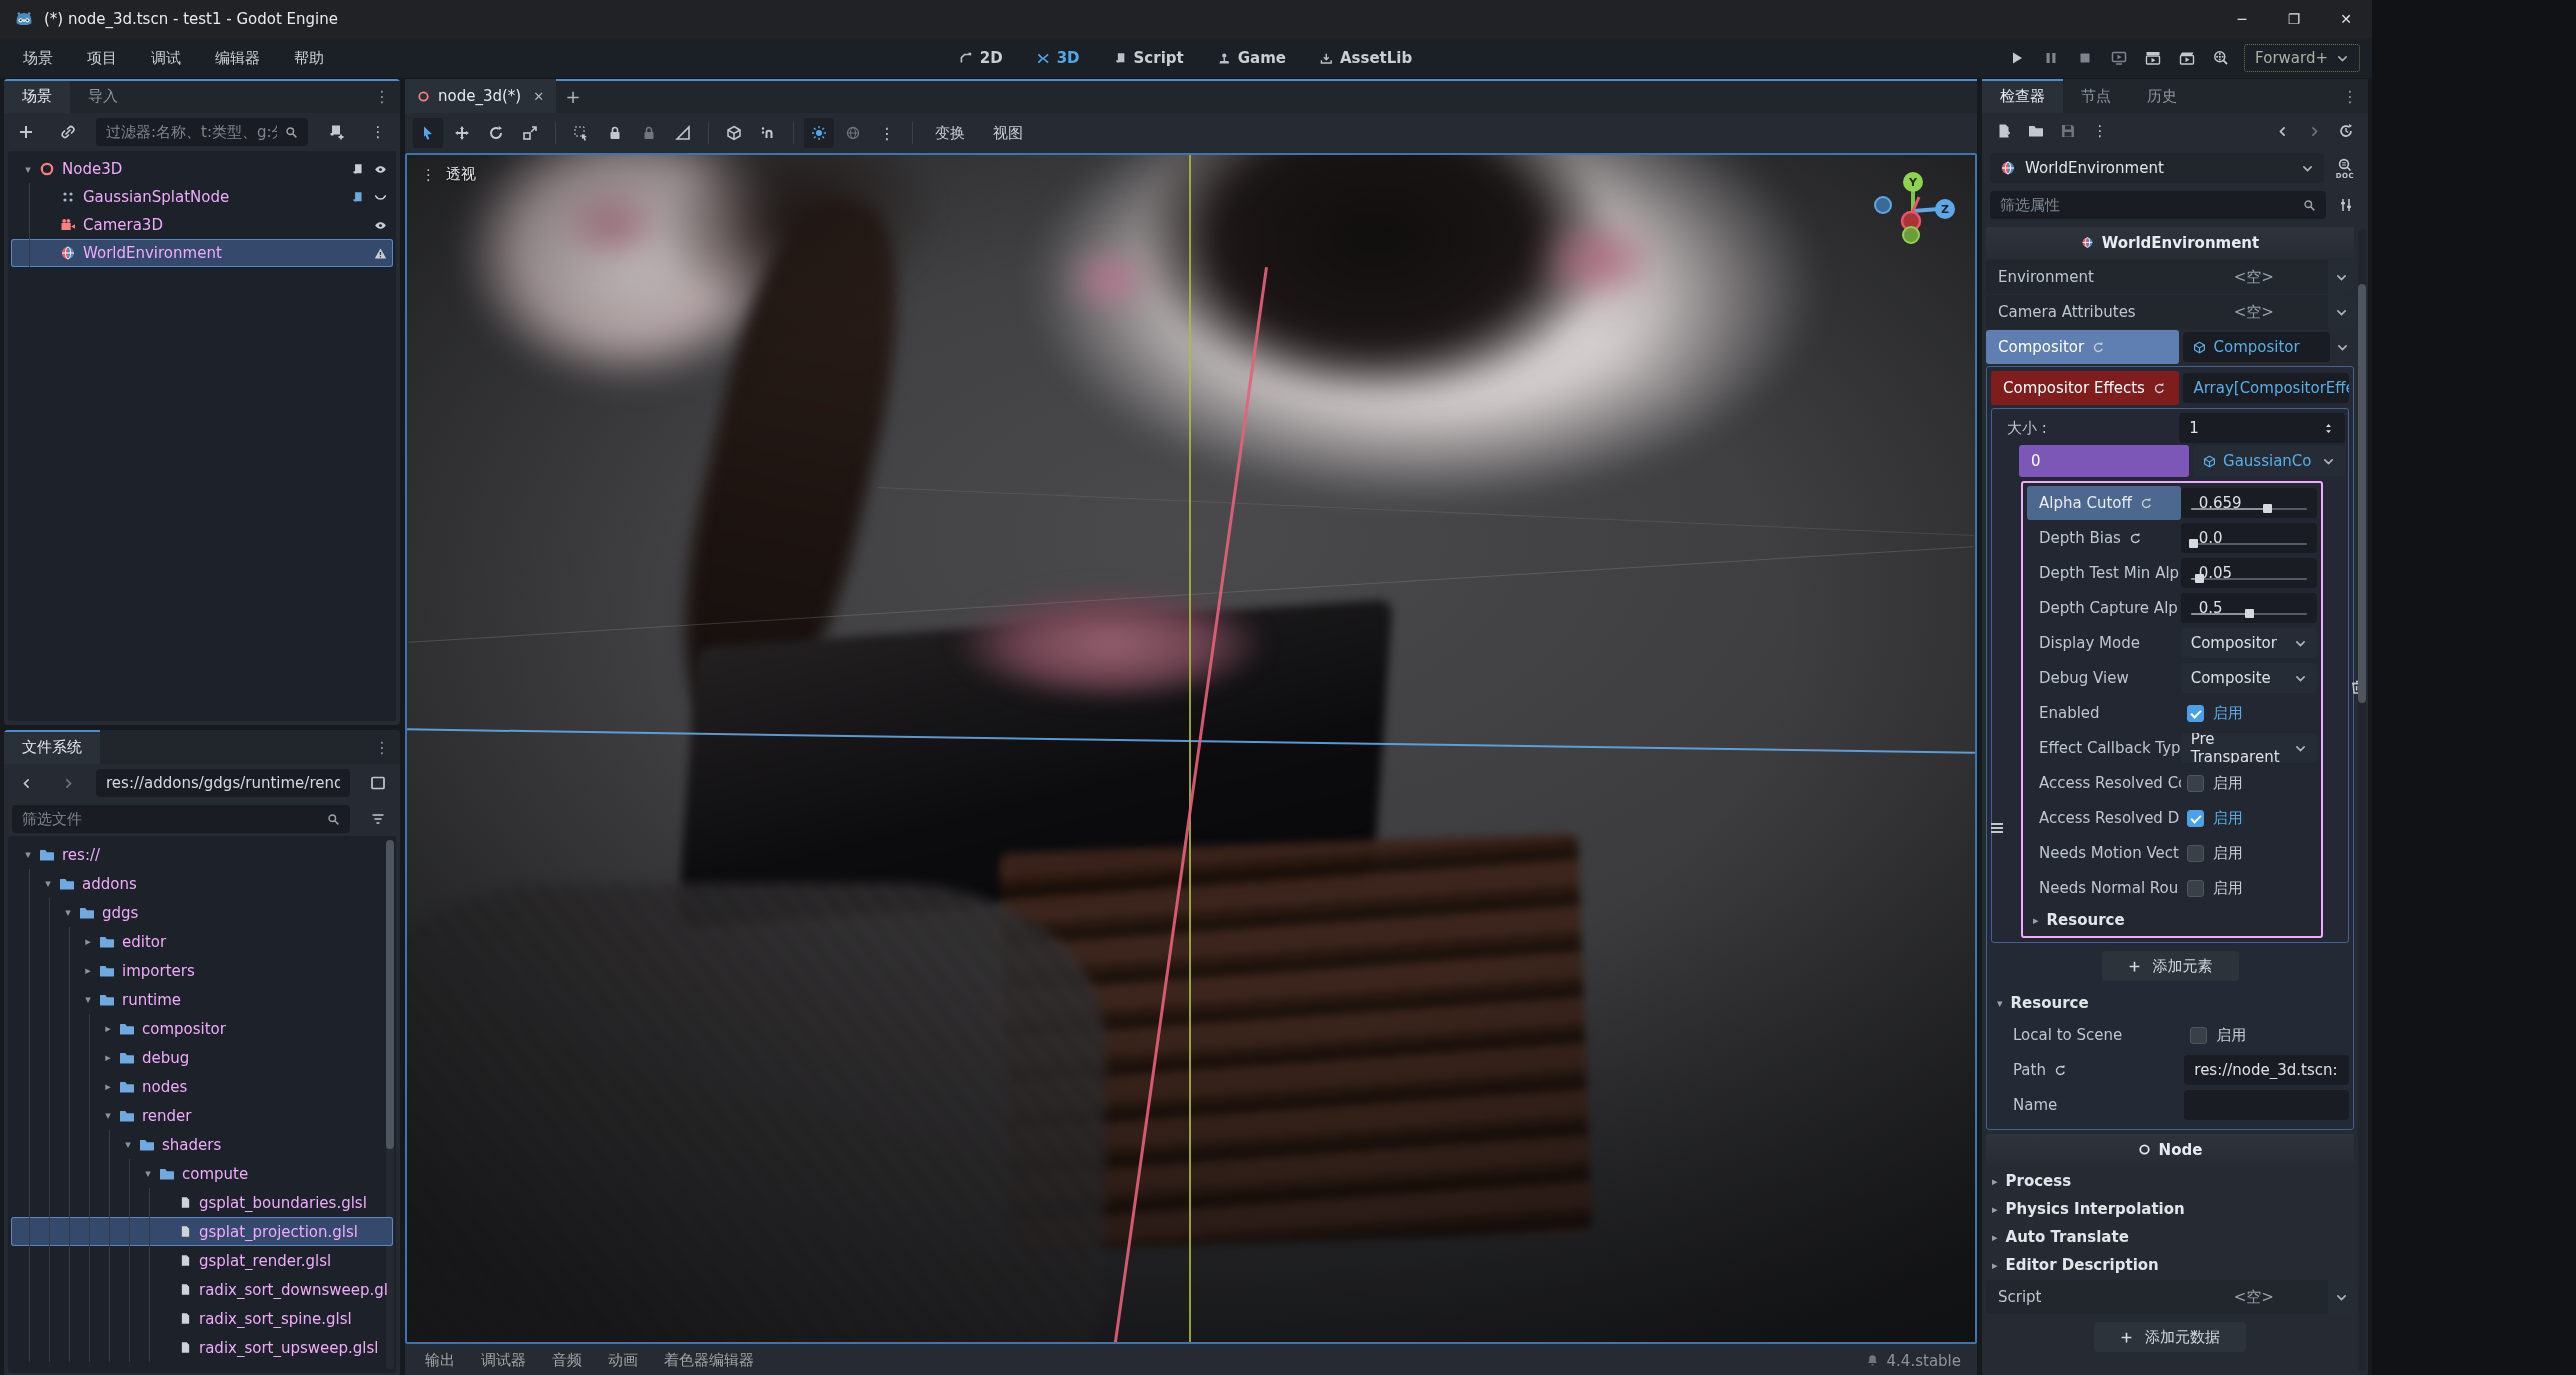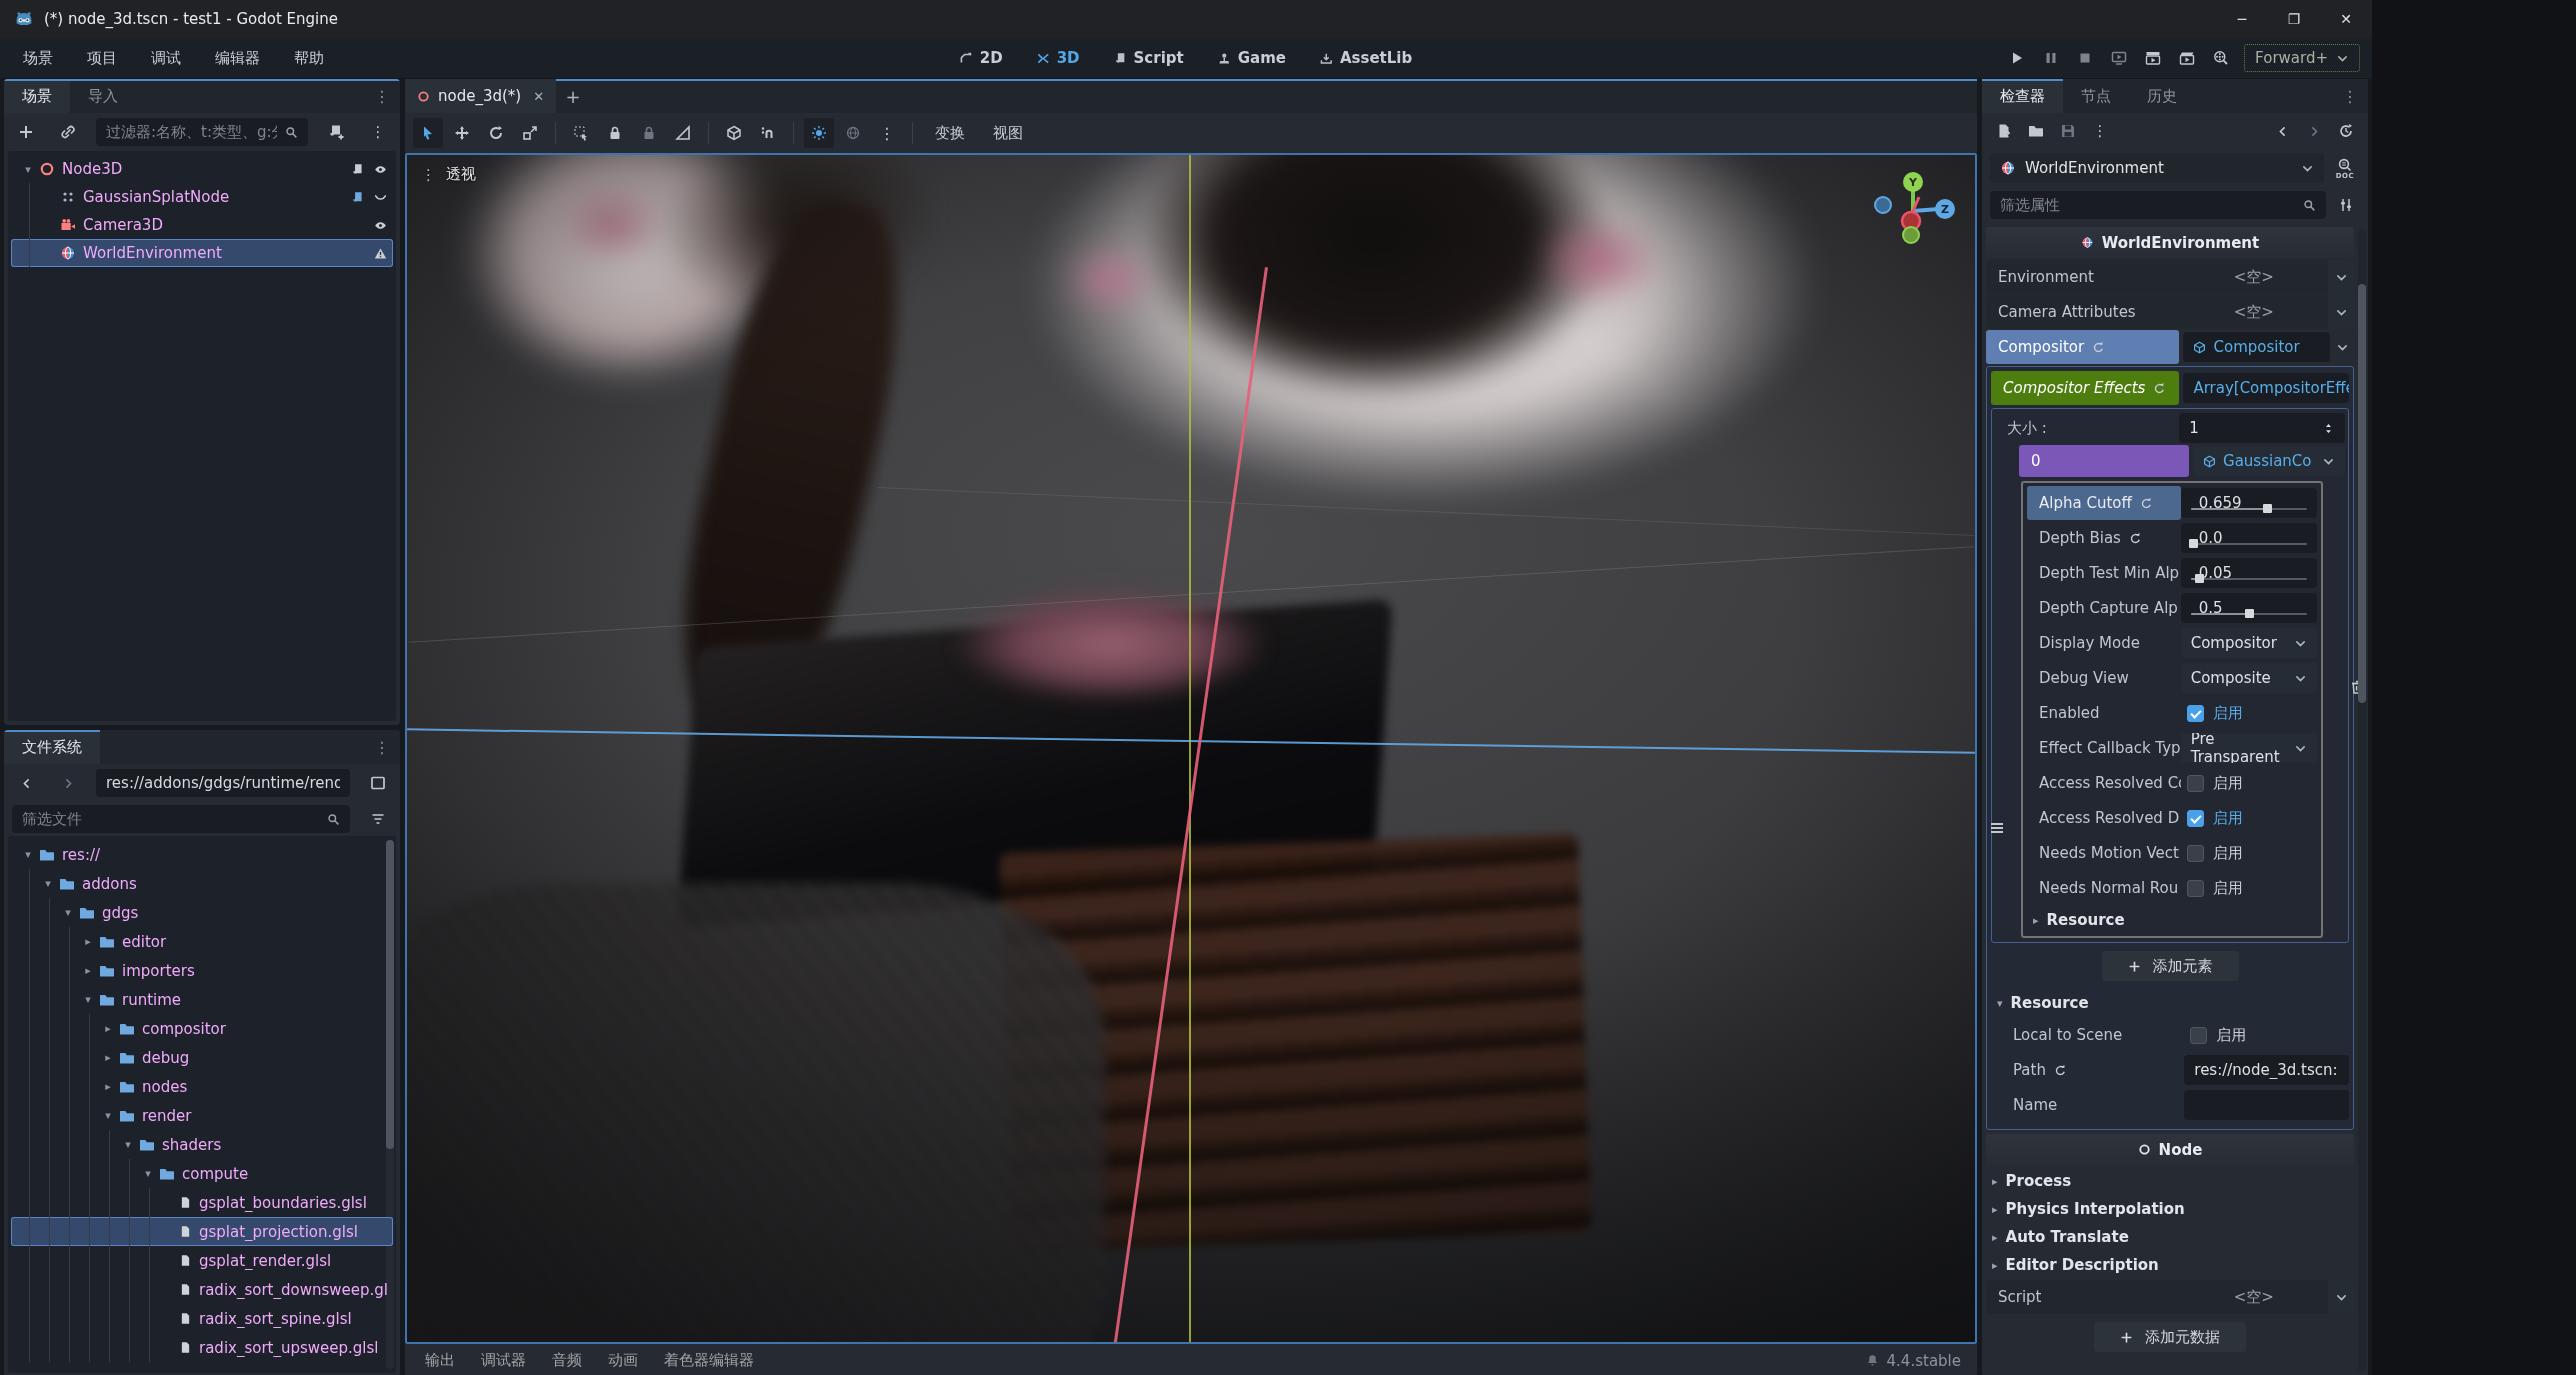--- a/index.html
+++ b/index.html
@@ -102,21 +102,21 @@
   .doc-btn{width:30px;height:30px;display:flex;flex-direction:column;align-items:center;justify-content:center;color:#c3c8cf;}
   .doc-btn b{font-size:7px;line-height:5px;letter-spacing:0.5px}
   .insp-body{flex:1;overflow:hidden;padding:4px 14px 0 4px;position:relative;}
   .cat-header{height:31px;background:linear-gradient(#2e333c,#282d35);border-radius:3px;display:flex;align-items:center;
               justify-content:center;gap:8px;color:#e8ebef;font-weight:bold;margin-bottom:2px;}
   .prow{min-height:34px;display:flex;align-items:stretch;margin:1px 0;}
   .plabel{flex:1.04;display:flex;align-items:center;gap:8px;padding-left:12px;color:#bfc6cf;
           white-space:nowrap;overflow:hidden;min-width:0;}
   .plabel .rev{color:#c9ced5;flex:none}
   .plabel.hl-steel{background:#5f7fb2;color:#fff;border-radius:3px;}
-  .plabel.hl-purple{background:#4d7c0f;color:#fff;border-radius:3px;font-style:italic;}
+  .plabel.hl-purple{background:#7f1d1d;color:#fff;border-radius:3px;}
   .plabel.hl-sel{background:#4c688e;color:#e8ecf2;border-radius:3px;}
   .plabel.hl-elem{background:#7b57b8;color:#fff;border-radius:3px;margin-right:4px;}
   .pctrl{flex:1;display:flex;align-items:center;min-width:0;position:relative;}
   .ctrl-box{flex:1;height:30px;align-self:center;background:#191d23;border-radius:4px;display:flex;align-items:center;
             padding:0 10px;gap:7px;color:#dde1e6;min-width:0;position:relative;overflow:hidden;}
   .ctrl-plain{flex:1;display:flex;align-items:center;gap:9px;padding-left:6px;}
   .res-row{background:#22272e;border-radius:4px;}
   .res-row .empty{flex:1;text-align:center;color:#9aa2ac;}
   .res-row .chevbox{width:26px;display:flex;align-items:center;justify-content:center;color:#aeb4bc;background:#262c34;border-radius:0 4px 4px 0;align-self:stretch}
   .blue-link{color:#58aee8;}
@@ -126,21 +126,21 @@
   .sl .fill{position:absolute;left:0;top:4px;height:2px;background:#8b9199;border-radius:1px;}
   .sl .grab{position:absolute;top:0;width:9px;height:9px;background:#d6d9dd;border-radius:1px;margin-left:-4px;}
   .dd{justify-content:flex-start;background:#262c35;}
   .dd .chev{margin-left:auto;color:#aeb4bc;flex:none}
   .cb{width:17px;height:17px;border-radius:3px;background:#3a4047;border:1px solid #50565e;box-sizing:border-box;position:relative;flex:none;}
   .cb.on{background:#4aa1e8;border-color:#4aa1e8;}
   .cb.on::after{content:"";position:absolute;left:3px;top:4px;width:8px;height:4px;border-left:2px solid #fff;border-bottom:2px solid #fff;transform:rotate(-45deg);}
   .cb-lab{color:#c9ced5}.cb-lab.on{color:#58aee8}
   .big-box{border:1px solid #44618f;border-radius:3px;background:#242a35;padding:3px 4px 6px;margin:2px 0 4px;position:relative;}
   .arr-box{border:1px solid #44618f;border-radius:3px;margin:3px 0 0;padding:2px 3px;background:#232834;}
-  .elem-box{border:2px solid #737373;border-radius:3px;margin:4px 0 2px 26px;padding:2px 4px;background:#232731;margin-right:22px;}
+  .elem-box{border:2px solid #f0abfc;border-radius:3px;margin:4px 0 2px 26px;padding:2px 4px;background:#232731;margin-right:22px;}
   .grp-row{height:28px;display:flex;align-items:center;gap:8px;color:#e2e6ea;font-weight:bold;padding-left:6px;}
   .grp-row .ar{color:#9aa1ab;font-size:11px;}
   .add-btn{height:30px;background:#2d333b;border-radius:4px;color:#d6dade;display:flex;align-items:center;gap:12px;
            justify-content:center;padding:0 26px;margin:8px auto;width:max-content;}
   .gutter-ic{position:absolute;color:#c3c8cf;}
   .insp-sb{position:absolute;right:2px;top:150px;bottom:6px;width:8px;background:#21262d;border-radius:4px;}
   .insp-sb .thumb{position:absolute;left:0;top:55px;height:419px;width:8px;background:#4e555e;border-radius:4px;}
   .nheader{}
 </style>
 </head>

